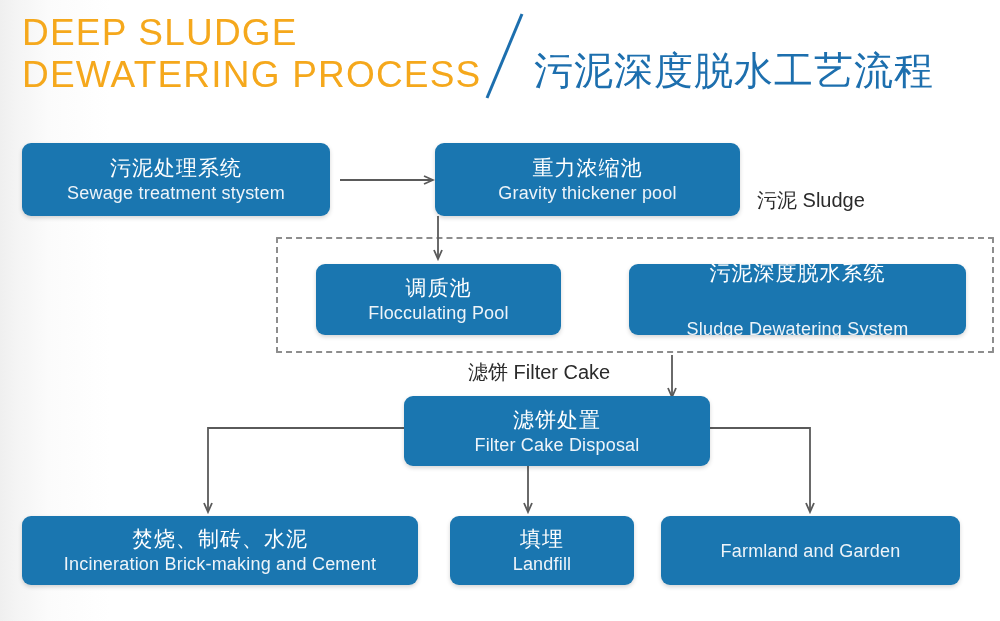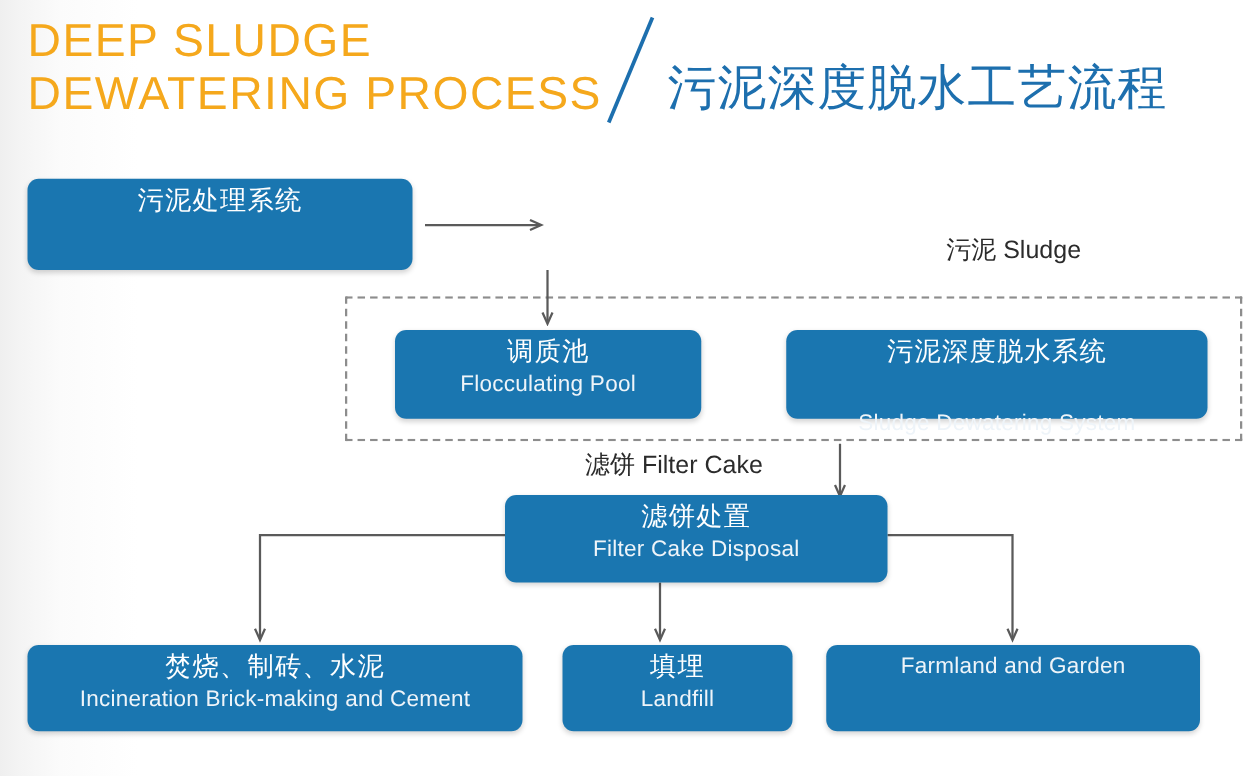--- a/index.html
+++ b/index.html
@@ -63,20 +63,21 @@
 
   
   .node {
     position: absolute;
     border-radius: 9px;
     background: #1a76b0;
     box-shadow: 0 2px 4px rgba(0,0,0,0.17);
     display: flex;
     flex-direction: column;
     align-items: center;
+    justify-content: center;
     color: #ffffff;
     text-align: center;
     padding: 4px 8px;
   }
   .node .cn {
     font-size: 21px;
     line-height: 27px;
     letter-spacing: 1px;
     white-space: nowrap;
     color: #ffffff;
@@ -149,22 +150,27 @@
 
     <line x1="528" y1="466" x2="528" y2="511" stroke="#5a5a5a" stroke-width="1.8" marker-end="url(#ah)"></line>
 
     <polyline points="404,428 208,428 208,511" fill="none" stroke="#5a5a5a" stroke-width="1.8" marker-end="url(#ah)"></polyline>
 
     <polyline points="710,428 810,428 810,511" fill="none" stroke="#5a5a5a" stroke-width="1.8" marker-end="url(#ah)"></polyline>
   </svg>
 
   <div class="node" style="left:22px; top:143px; width:308px; height:73px;">
     <span class="cn">污泥处理系统</span>
-  </div>
-
+    <span class="en">Sewage treatment stystem</span>
+  </div>
+
+  <div class="node" style="left:435px; top:143px; width:305px; height:73px;">
+    <span class="cn">重力浓缩池</span>
+    <span class="en">Gravity thickener pool</span>
+  </div>
 
   <div class="node" style="left:316px; top:264px; width:245px; height:71px;">
     <span class="cn">调质池</span>
     <span class="en">Flocculating Pool</span>
   </div>
 
   <div class="node" style="left:629px; top:264px; width:337px; height:71px;gap:31px;">
     <span class="cn">污泥深度脱水系统</span>
     <span class="en">Sludge Dewatering System</span>
   </div>

